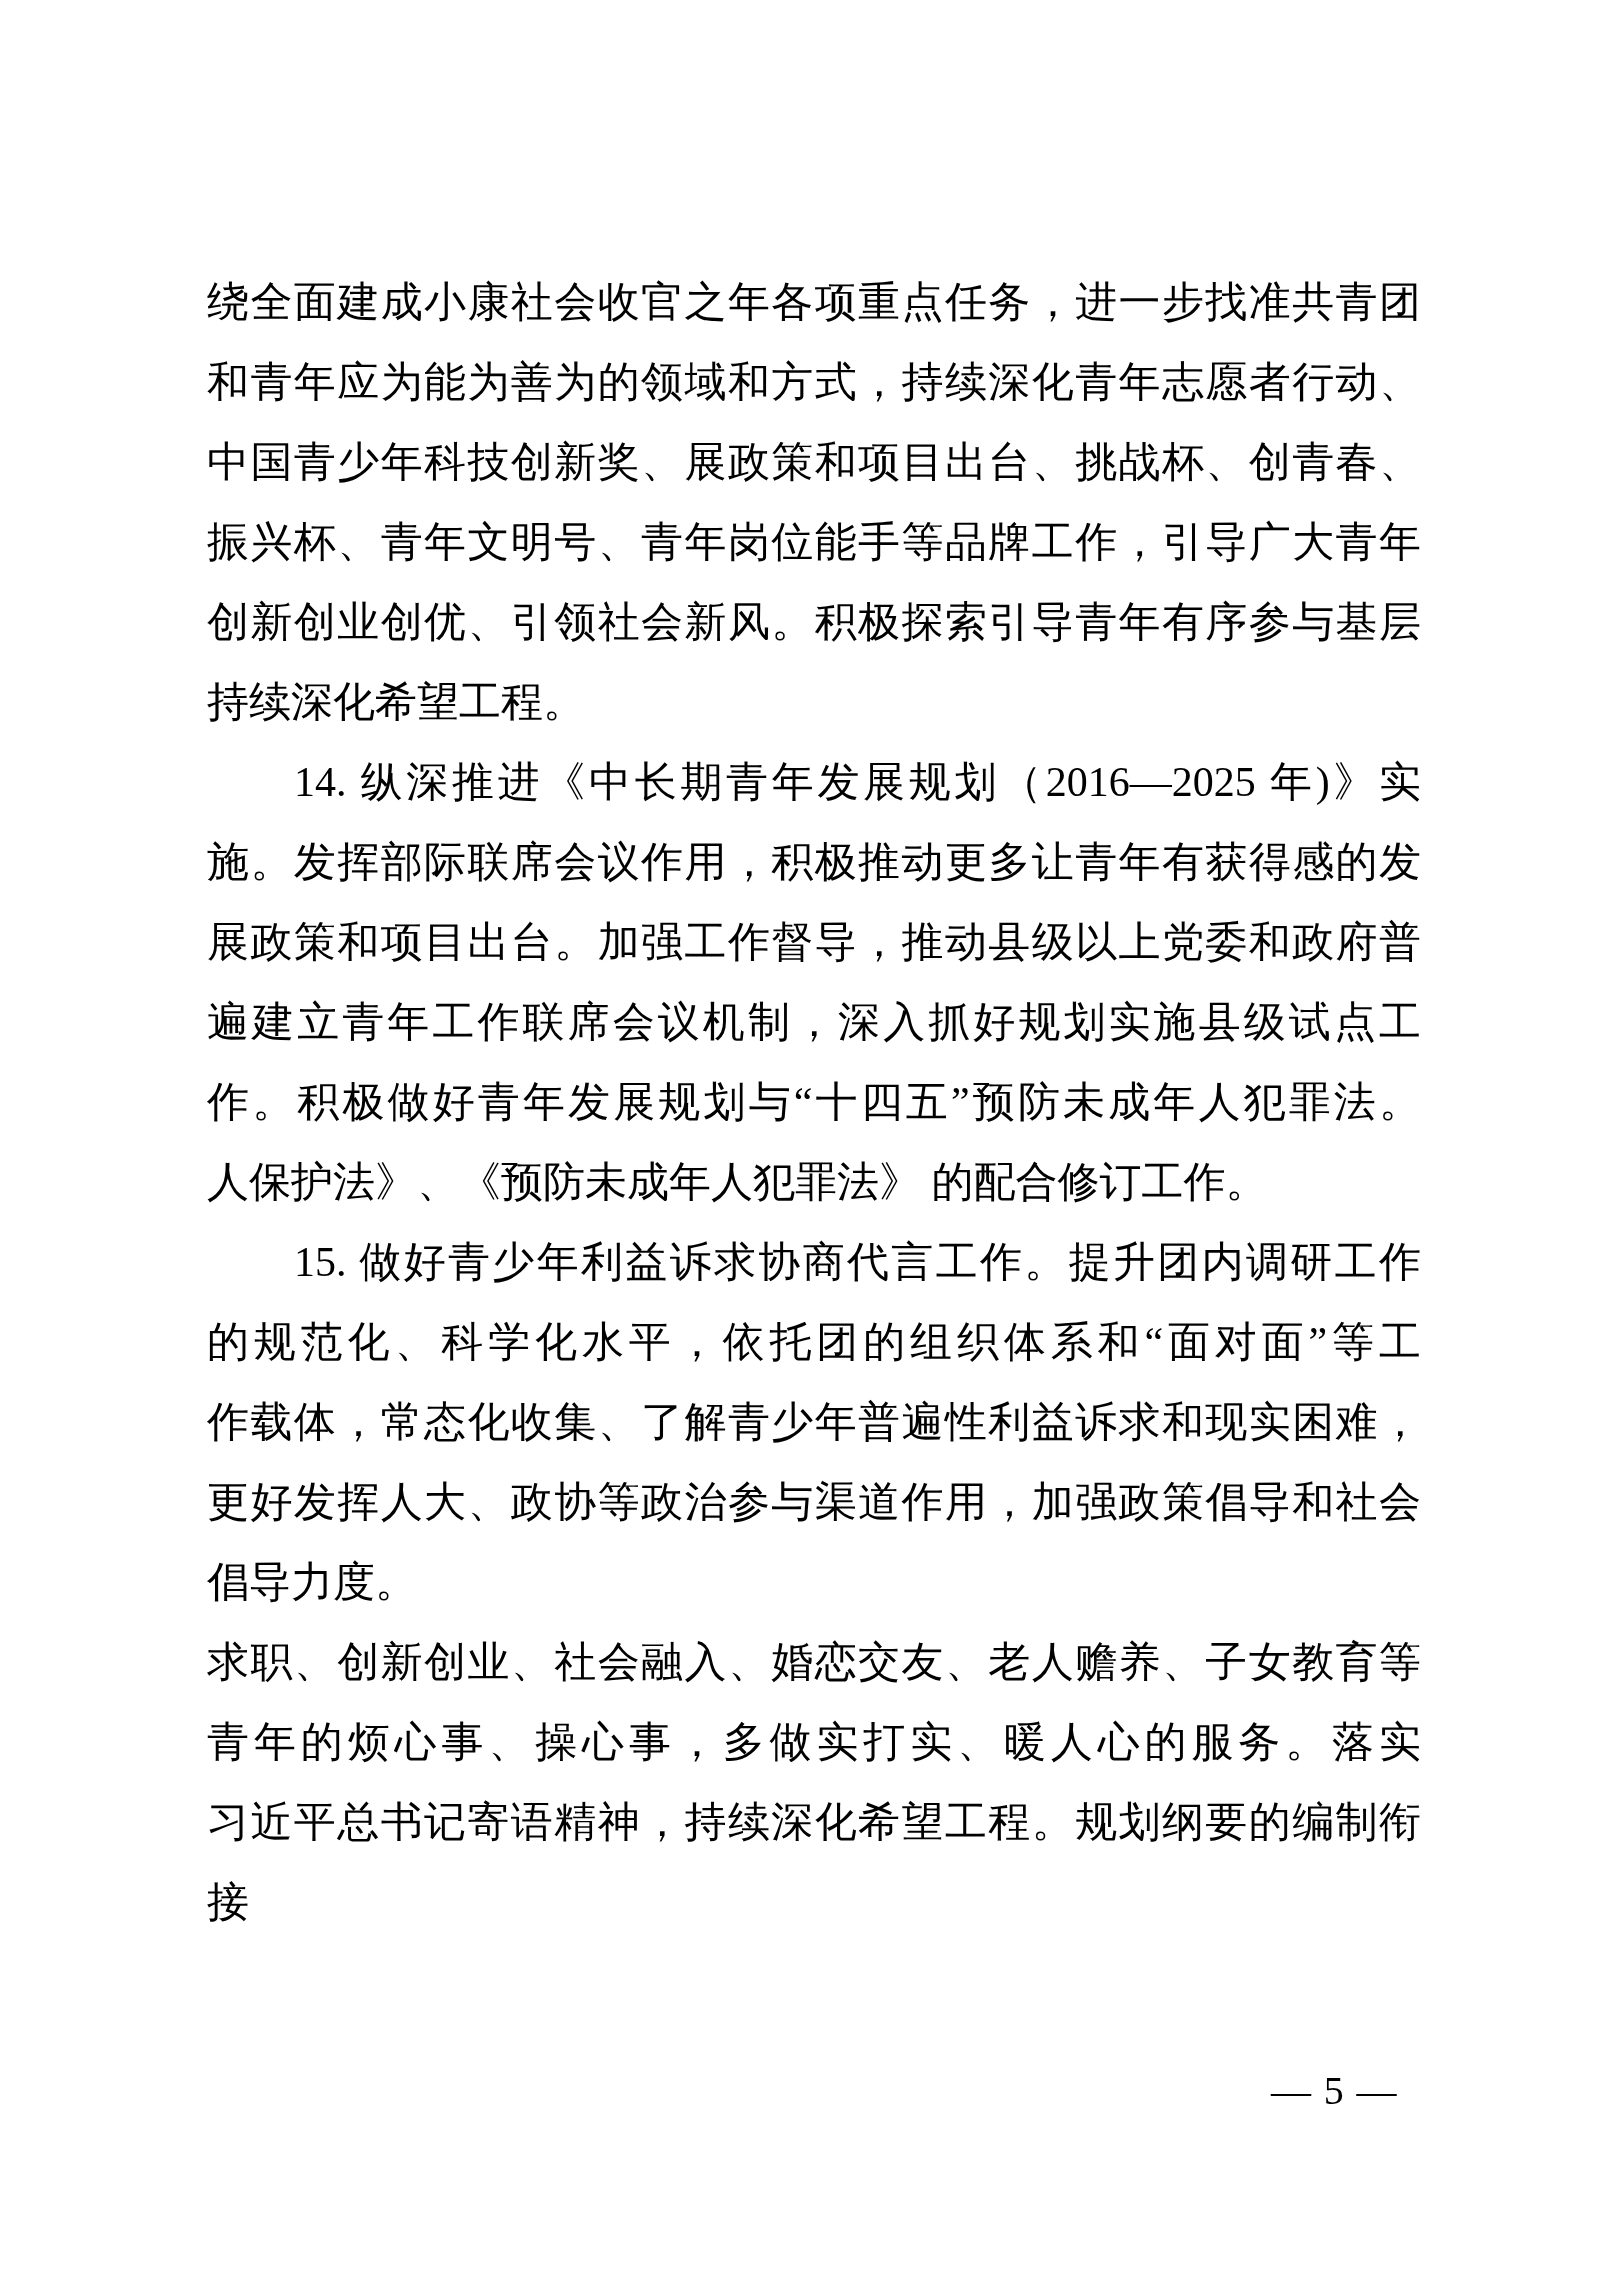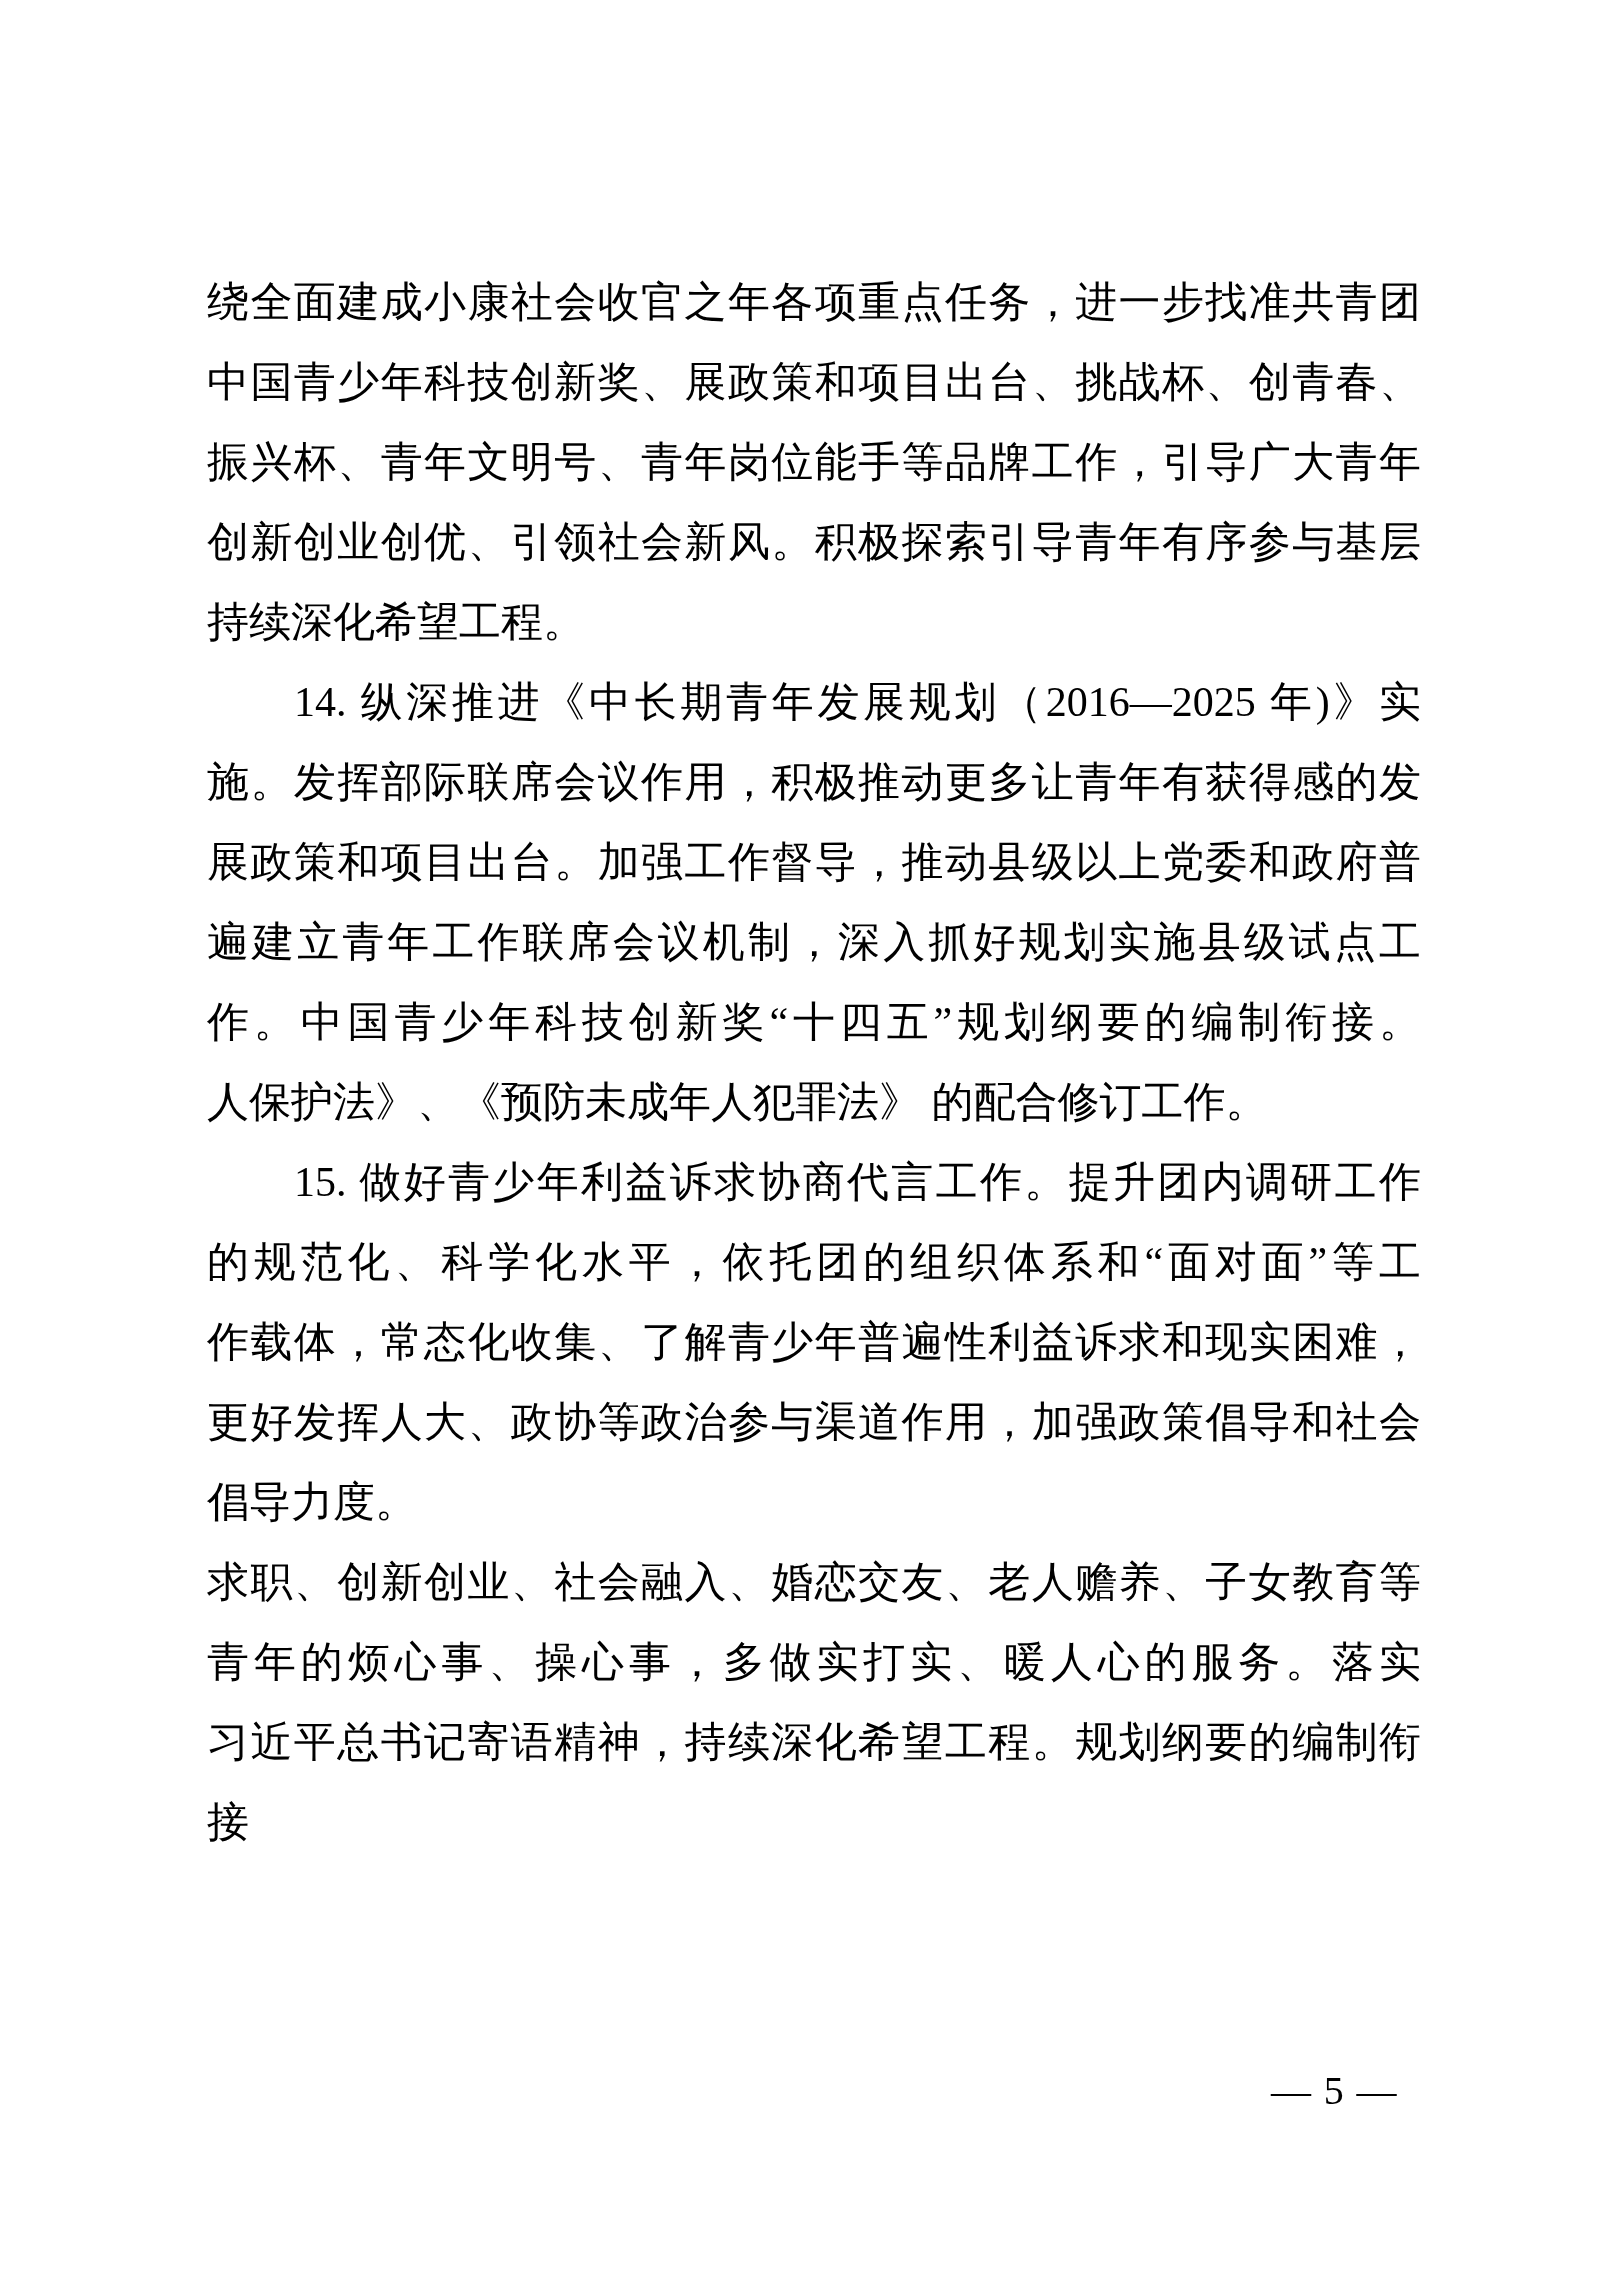--- a/index.html
+++ b/index.html
@@ -55,29 +55,30 @@
     text-align: right;
   }
 </style>
 </head>
 <body>
 
 <div class="page">
 
   <div class="textblock">
     <div class="line fill">绕全面建成小康社会收官之年各项重点任务，进一步找准共青团</div>
+    <div class="line fill">和青年应为能为善为的领域和方式，持续深化青年志愿者行动、</div>
     <div class="line fill">中国青少年科技创新奖、展政策和项目出台、挑战杯、创青春、</div>
     <div class="line fill">振兴杯、青年文明号、青年岗位能手等品牌工作，引导广大青年</div>
     <div class="line fill">创新创业创优、引领社会新风。积极探索引导青年有序参与基层</div>
     <div class="line">持续深化希望工程。</div>
     <div class="line fill indent">14. 纵深推进《中长期青年发展规划（2016—2025 年)》实</div>
     <div class="line fill">施。发挥部际联席会议作用，积极推动更多让青年有获得感的发</div>
     <div class="line fill">展政策和项目出台。加强工作督导，推动县级以上党委和政府普</div>
     <div class="line fill">遍建立青年工作联席会议机制，深入抓好规划实施县级试点工</div>
-    <div class="line fill">作。中国青少年科技创新奖“十四五”规划纲要的编制衔接。</div>
+    <div class="line fill">作。积极做好青年发展规划与“十四五”预防未成年人犯罪法。</div>
     <div class="line">人保护法》、《预防未成年人犯罪法》 的配合修订工作。</div>
     <div class="line fill indent">15. 做好青少年利益诉求协商代言工作。提升团内调研工作</div>
     <div class="line fill">的规范化、科学化水平，依托团的组织体系和“面对面”等工</div>
     <div class="line fill">作载体，常态化收集、了解青少年普遍性利益诉求和现实困难，</div>
     <div class="line fill">更好发挥人大、政协等政治参与渠道作用，加强政策倡导和社会</div>
     <div class="line">倡导力度。</div>
     <div class="line fill">求职、创新创业、社会融入、婚恋交友、老人赡养、子女教育等</div>
     <div class="line fill">青年的烦心事、操心事，多做实打实、暖人心的服务。落实</div>
     <div class="line fill">习近平总书记寄语精神，持续深化希望工程。规划纲要的编制衔接</div>
   </div>

